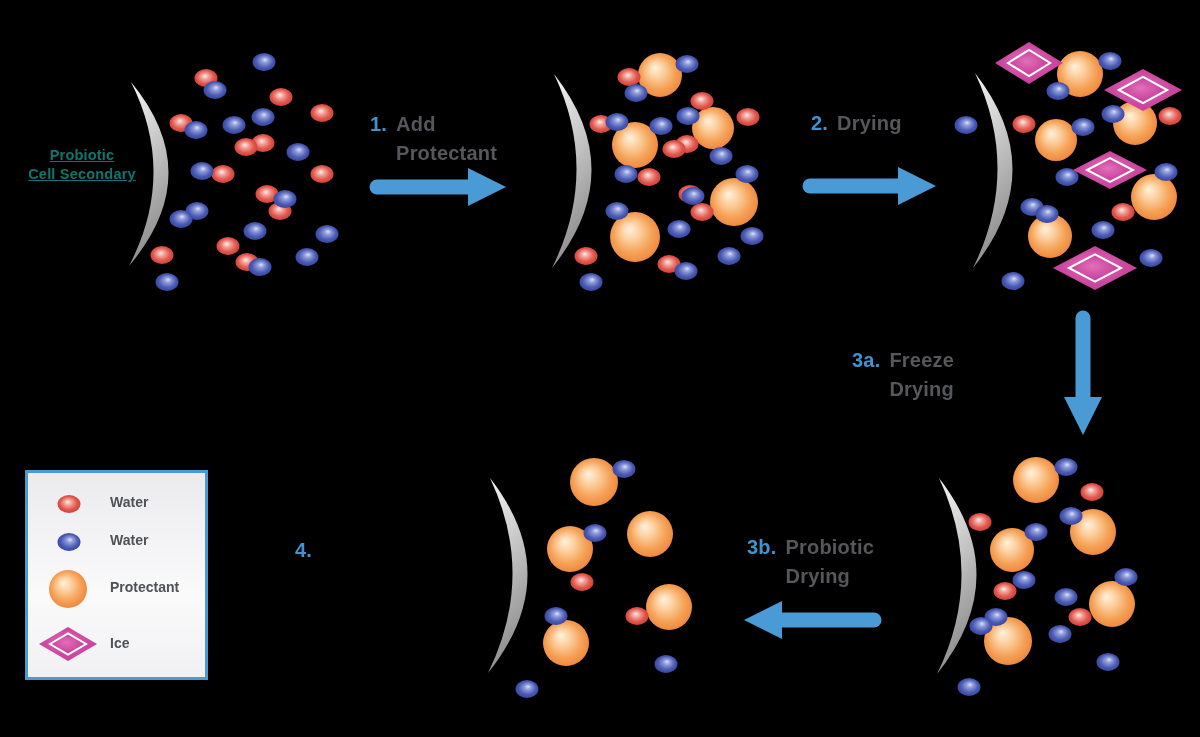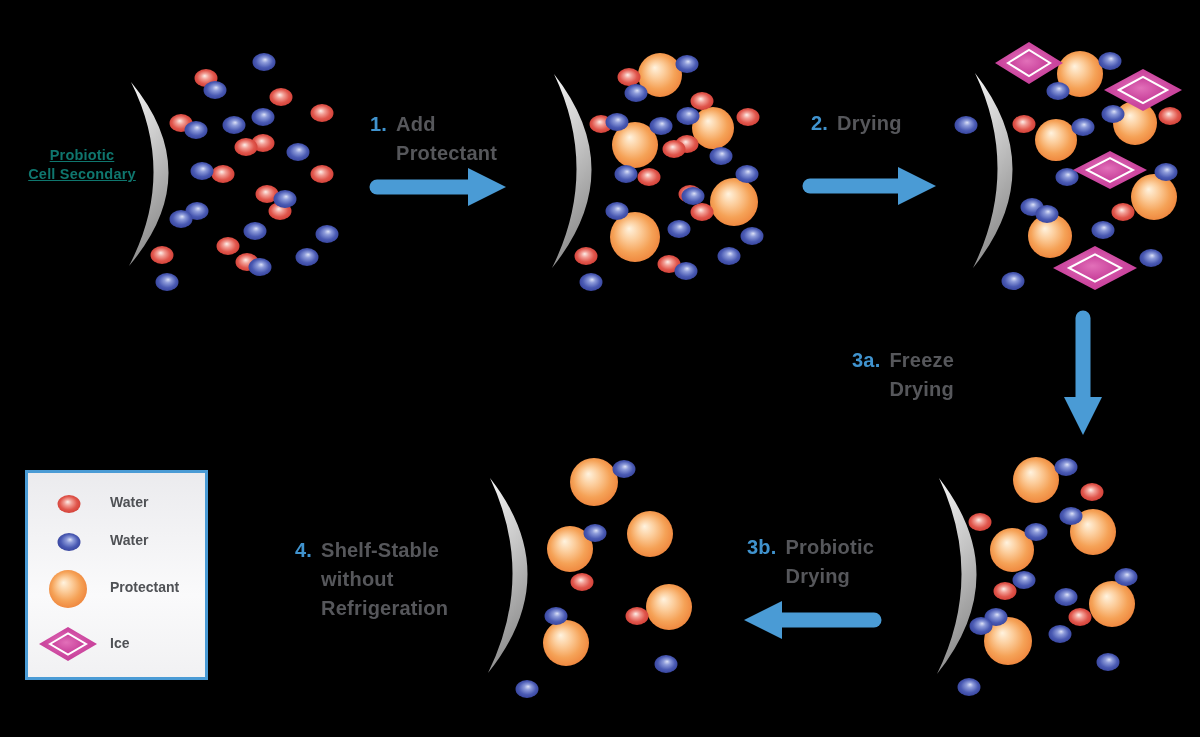--- a/index.html
+++ b/index.html
@@ -232,21 +232,20 @@
     <span class="lines"><span>Freeze</span><br><span>Drying</span></span>
   </div>
 
   <div class="step s3b">
     <span class="num">3b.</span>
     <span class="lines"><span>Probiotic</span><br><span>Drying</span></span>
   </div>
 
   <div class="step s4">
     <span class="num">4.</span>
-    <span class="lines"><span>Shelf-Stable</span><br><span>without</span><br><span>Refrigeration</span></span>
   </div>
 
   <div class="legend">
     <span class="legend-label ll-0">Water</span>
     <span class="legend-label ll-1">Water</span>
     <span class="legend-label ll-2">Protectant</span>
     <span class="legend-label ll-3">Ice</span>
   </div>
 
 </div>

